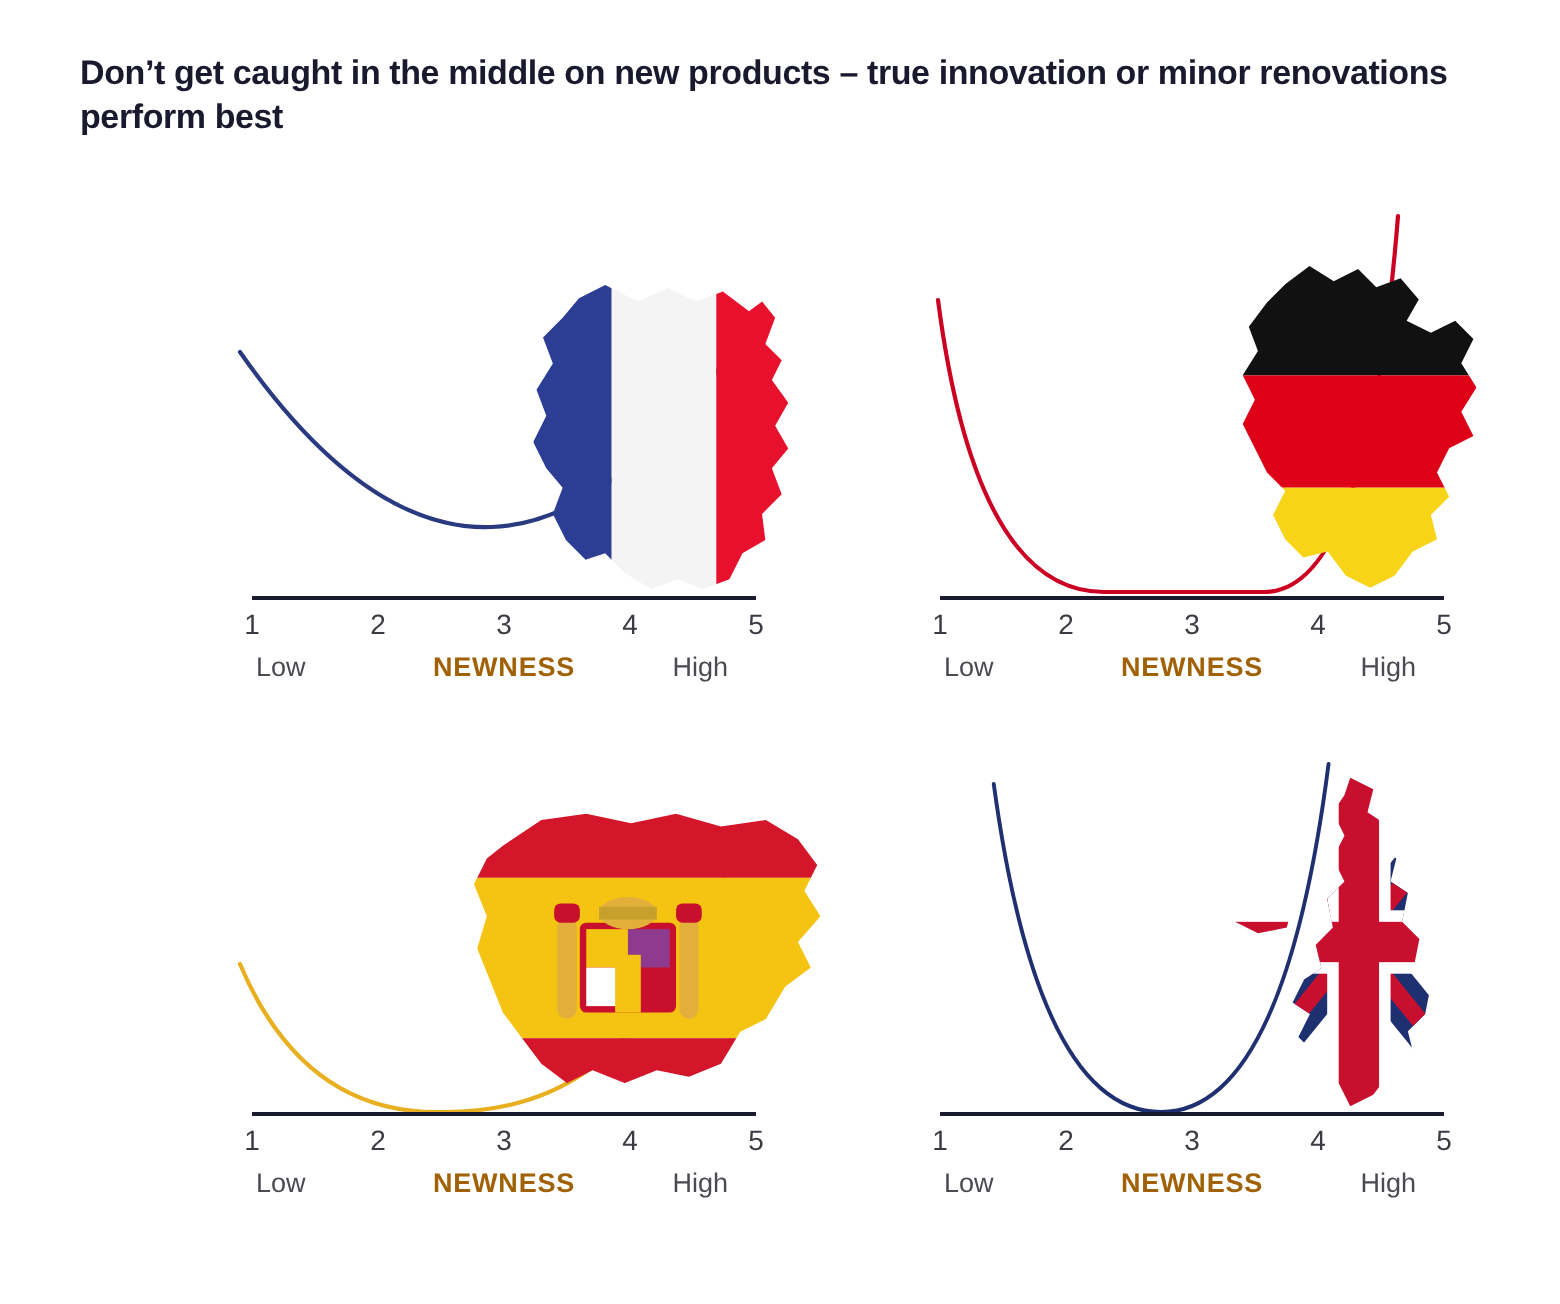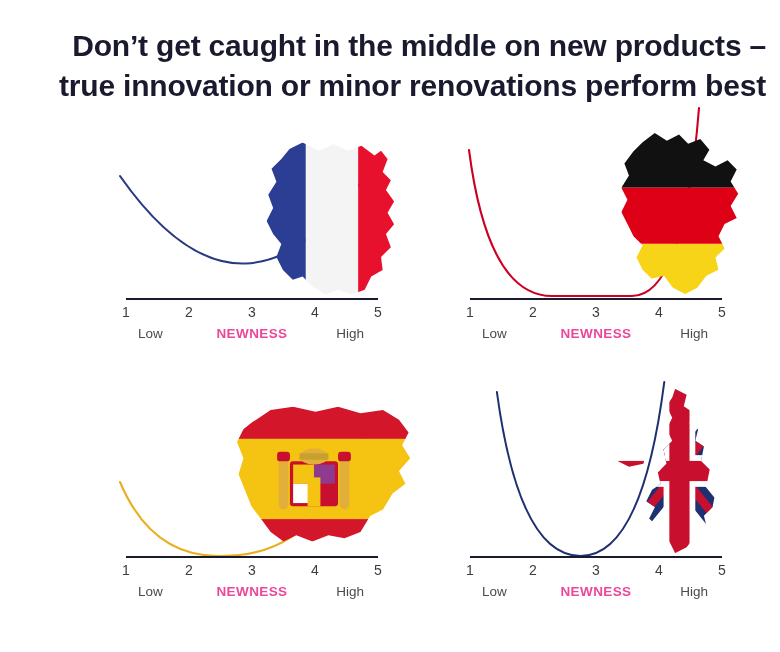--- a/index.html
+++ b/index.html
@@ -12,29 +12,28 @@
     height: 652px;
     position: relative;
     overflow: hidden;
     font-family: "Liberation Sans", sans-serif;
     -webkit-font-smoothing: antialiased;
   }
 
   
   .title {
     position: absolute;
-    left: 26px;
+    left: 40px;
     top: 26px;
     width: 740px;
-    font-size: 30px;
+    font-size: 17px;
     font-weight: bold;
     line-height: 1.32;
     letter-spacing: -0.2px;
     color: #1a1a2e;
-    text-align: right;
   }
 
   
   .grid {
     position: absolute;
     left: 0;
     top: 118px;
     width: 780px;
     height: 520px;
   }
@@ -111,27 +110,27 @@
   }
   .endlabels .lo,
   .endlabels .hi,
   .endlabels .mid {
     position: absolute;
     top: 0;
     font-size: 13.5px;
     color: #4a4a52;
     white-space: nowrap;
   }
-  .endlabels .lo  { left: 12px; }
+  .endlabels .lo  { left: 2px; }
   .endlabels .hi  { right: 14px; }
   .endlabels .mid {
     left: 50%;
     transform: translateX(-50%);
     font-weight: bold;
-    color: #ec4899;
+    color: #a16207;
     letter-spacing: 0.4px;
   }
 </style>
 </head>
 <body>
 
 <div class="title">Don’t get caught in the middle on new products – true innovation or minor renovations perform best</div>
 
 <div class="grid">
 

